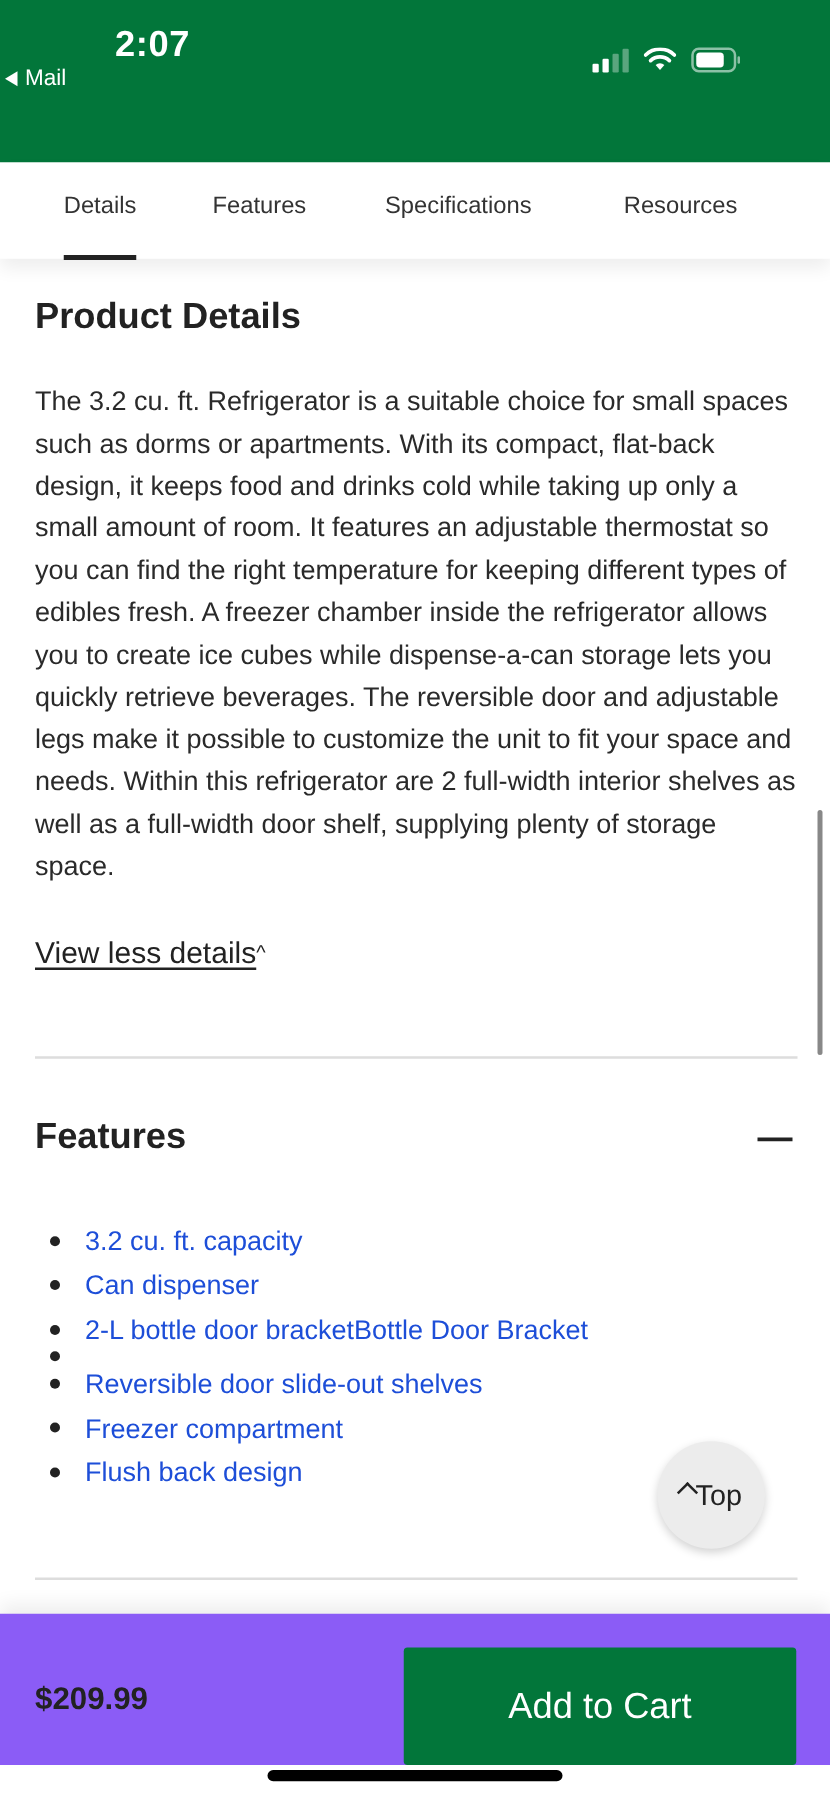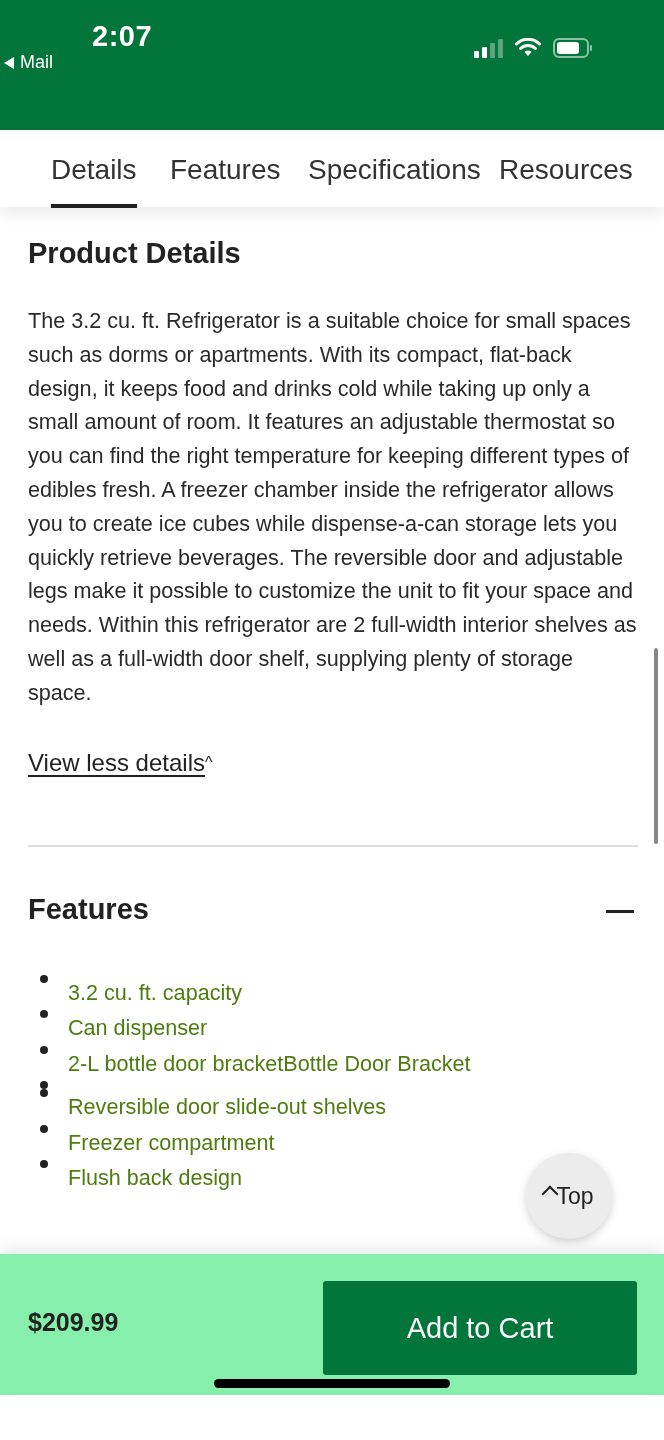--- a/index.html
+++ b/index.html
@@ -13,44 +13,44 @@
   .url { position: absolute; left: 0; width: 664px; top: 91px; text-align: center; font-size: 20px; letter-spacing: 0.3px; }
   .status-icons { position: absolute; left: 474px; top: 38px; display: flex; align-items: center; gap: 12px; }
   .signal { display: flex; align-items: flex-end; gap: 3px; height: 20px; }
   .signal span { width: 5px; border-radius: 1px; background: #fff; }
   .signal span.dim { background: rgba(255,255,255,0.35); }
   .battery { width: 36px; height: 20px; border: 2px solid rgba(255,255,255,0.55); border-radius: 6px; padding: 2px; position: relative; }
   .battery-fill { width: 22px; height: 100%; background: #fff; border-radius: 3px; }
   .battery::after { content: ""; position: absolute; right: -5px; top: 5px; width: 2px; height: 6px; background: rgba(255,255,255,0.55); border-radius: 1px; }
 
   .tabs { position: absolute; left: 0; top: 130px; width: 664px; height: 77px; background: #fff; box-shadow: 0 8px 14px rgba(0,0,0,0.07); z-index: 2; }
-  .tab { position: absolute; top: 24px; font-size: 28px; color: #333; }
+  .tab { position: absolute; top: 24px; font-size: 19px; color: #333; }
   .tab.active::after { content: ""; position: absolute; left: 0; right: 0; top: 50px; height: 4px; background: #222; }
 
   .content { position: absolute; left: 28px; top: 207px; width: 610px; }
   .h2 { font-size: 29px; font-weight: 700; color: #222; }
   .pd-title { position: absolute; top: 30px; left: 0; }
   .desc { position: absolute; top: 97px; left: 0; width: 610px; font-size: 21.6px; line-height: 33.8px; color: #2a2a2a; }
   .view-less { position: absolute; top: 542px; left: 0; font-size: 24px; color: #222; display: flex; align-items: center; gap: 0; }
   .view-less-text { text-decoration: underline; text-underline-offset: 4px; text-decoration-thickness: 1.5px; }
   .caret { font-size: 16px; }
   .divider { position: absolute; left: 0; width: 610px; height: 2px; background: #ddd; }
   .features-title { position: absolute; top: 686px; left: 0; }
   .minus { position: absolute; top: 703px; left: 578px; width: 28px; height: 3px; background: #222; }
   .feat-list { position: absolute; top: 768px; left: 12px; list-style: none; }
-  .feat-list li { font-size: 21.6px; line-height: 35.4px; color: #4d7c0f; display: flex; align-items: flex-start; }
+  .feat-list li { font-size: 21.6px; line-height: 35.4px; color: #1d4ed8; display: flex; align-items: center; }
   .feat-list li .bullet { width: 8px; height: 8px; border-radius: 50%; background: #222; margin-right: 20px; flex: none; }
 
   .top-btn { position: absolute; left: 526px; top: 1153px; width: 86px; height: 86px; border-radius: 50%; background: #ececec; box-shadow: 0 3px 8px rgba(0,0,0,0.18); display: flex; flex-direction: row; align-items: center; justify-content: center; z-index: 3; }
   .top-caret { width: 12px; height: 12px; border-left: 2.5px solid #222; border-top: 2.5px solid #222; transform: rotate(45deg); margin-top: 6px; margin-bottom: 10px; }
   .top-label { font-size: 23px; color: #222; }
 
   .scrollbar { position: absolute; left: 654px; top: 648px; width: 4px; height: 196px; background: #888; border-radius: 2px; }
 
-  .bottom-bar { position: absolute; left: 0; top: 1254px; width: 664px; height: 141px; background: #86efac; box-shadow: 0 -8px 14px rgba(0,0,0,0.07); z-index: 4; }
+  .bottom-bar { position: absolute; left: 0; top: 1291px; width: 664px; height: 121px; background: #8b5cf6; box-shadow: 0 -8px 14px rgba(0,0,0,0.07); z-index: 4; }
   .price { position: absolute; left: 28px; top: 54px; font-size: 25px; font-weight: 600; color: #222; }
   .cart-btn { position: absolute; left: 323px; top: 27px; width: 314px; height: 94px; background: #02763a; color: #fff; border-radius: 3px; font-size: 29px; display: flex; align-items: center; justify-content: center; }
   .home-ind { position: absolute; left: 214px; top: 125px; width: 236px; height: 9px; background: #000; border-radius: 5px; }
 </style>
 </head>
 <body>
 
 <div class="status-bar">
   <div class="status-time">2:07</div>
   <div class="back-mail">

